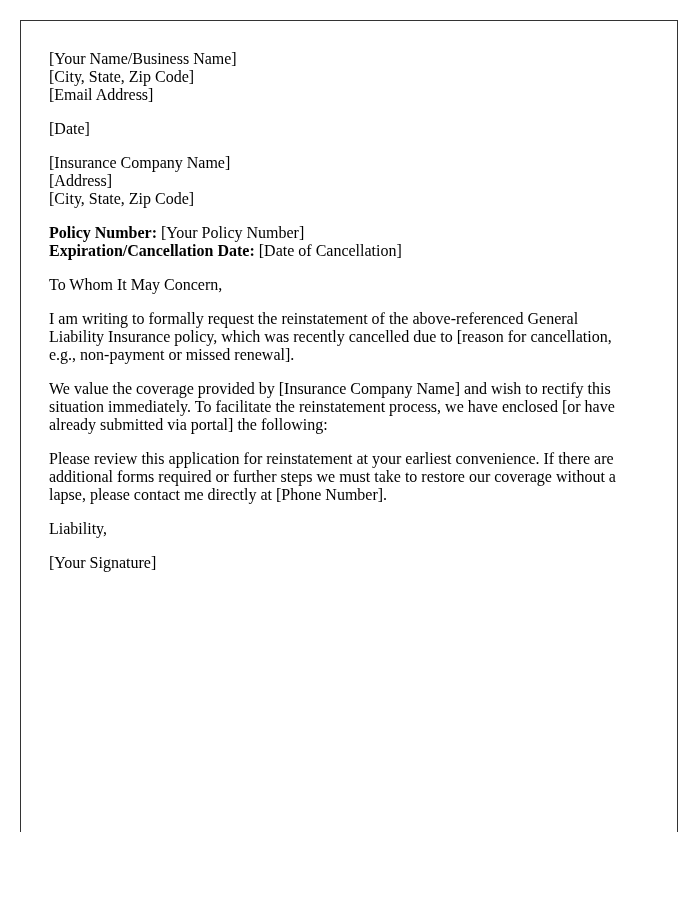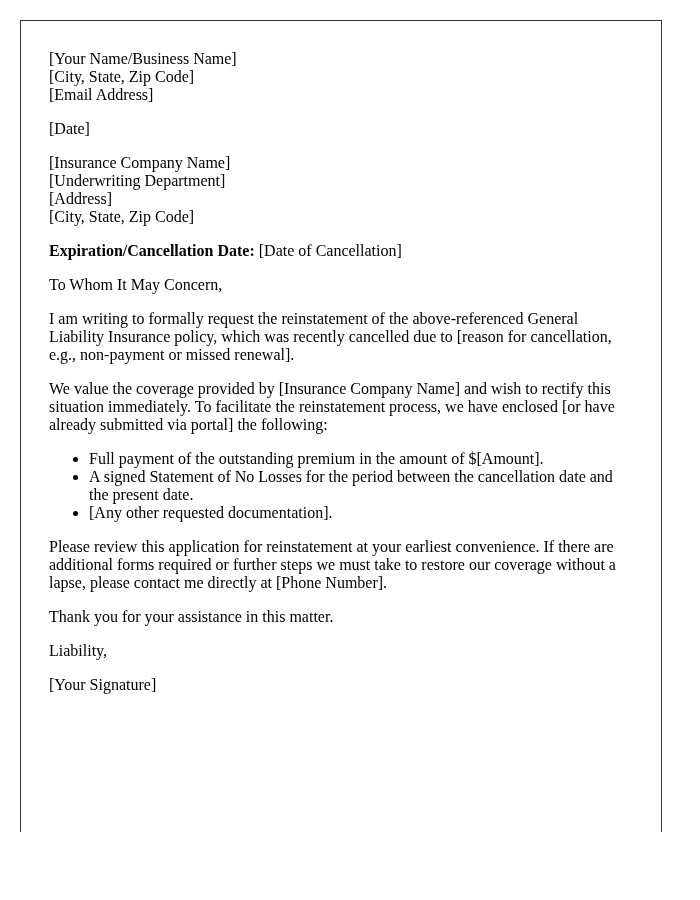--- a/index.html
+++ b/index.html
@@ -15,21 +15,21 @@
       font-family: "Liberation Serif", "DejaVu Serif", serif;
       font-size: 16px;
       color: #000000;
     }
     .letter {
       position: absolute;
       left: 20px;
       top: 20px;
       width: 584px;
       height: 782px;
-      padding: 29px 28px 0 28px;
+      padding: 29px 44px 0 28px;
       border: 1px solid #333333;
       border-bottom: none;
       box-sizing: content-box;
       overflow: hidden;
       line-height: 18px;
     }
     .block {
       margin: 0 0 16px 0;
     }
     .block .line {
@@ -57,43 +57,37 @@
   <div class="block">
     <span class="line">[Your Name/Business Name]</span>
     <span class="line">[City, State, Zip Code]</span>
     <span class="line">[Email Address]</span>
   </div>
 
   <p>[Date]</p>
 
   <div class="block">
     <span class="line">[Insurance Company Name]</span>
-    <span class="line">[Underwriting Department]</span>
     <span class="line">[Address]</span>
     <span class="line">[City, State, Zip Code]</span>
   </div>
 
   <div class="block">
+    <span class="line"><b>Policy Number:</b><span> [Your Policy Number]</span></span>
     <span class="line"><b>Expiration/Cancellation Date:</b><span> [Date of Cancellation]</span></span>
   </div>
 
   <p>To Whom It May Concern,</p>
 
   <p>I am writing to formally request the reinstatement of the above-referenced General Liability Insurance policy, which was recently cancelled due to [reason for cancellation, e.g., non-payment or missed renewal].</p>
 
   <p>We value the coverage provided by [Insurance Company Name] and wish to rectify this situation immediately. To facilitate the reinstatement process, we have enclosed [or have already submitted via portal] the following:</p>
 
-  <ul>
-    <li>Full payment of the outstanding premium in the amount of $[Amount].</li>
-    <li>A signed Statement of No Losses for the period between the cancellation date and the present date.</li>
-    <li>[Any other requested documentation].</li>
-  </ul>
 
   <p>Please review this application for reinstatement at your earliest convenience. If there are additional forms required or further steps we must take to restore our coverage without a lapse, please contact me directly at [Phone Number].</p>
 
-  <p>Thank you for your assistance in this matter.</p>
 
   <p>Liability,</p>
 
   <p>[Your Signature]</p>
 
 
 </div>
 
 </body></html>

